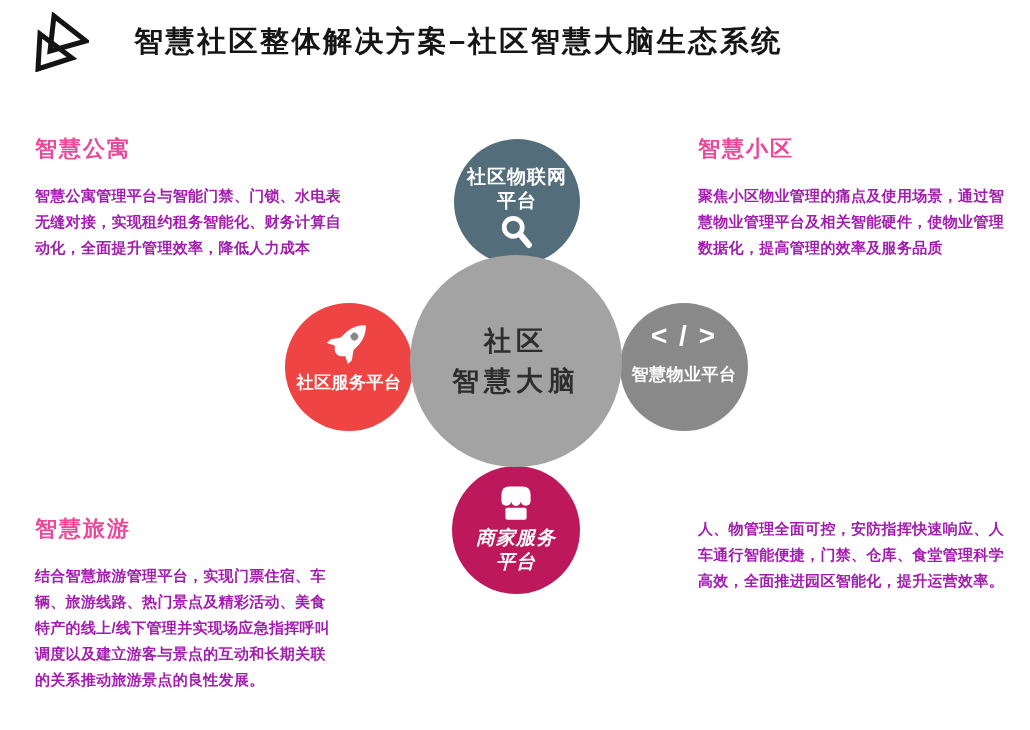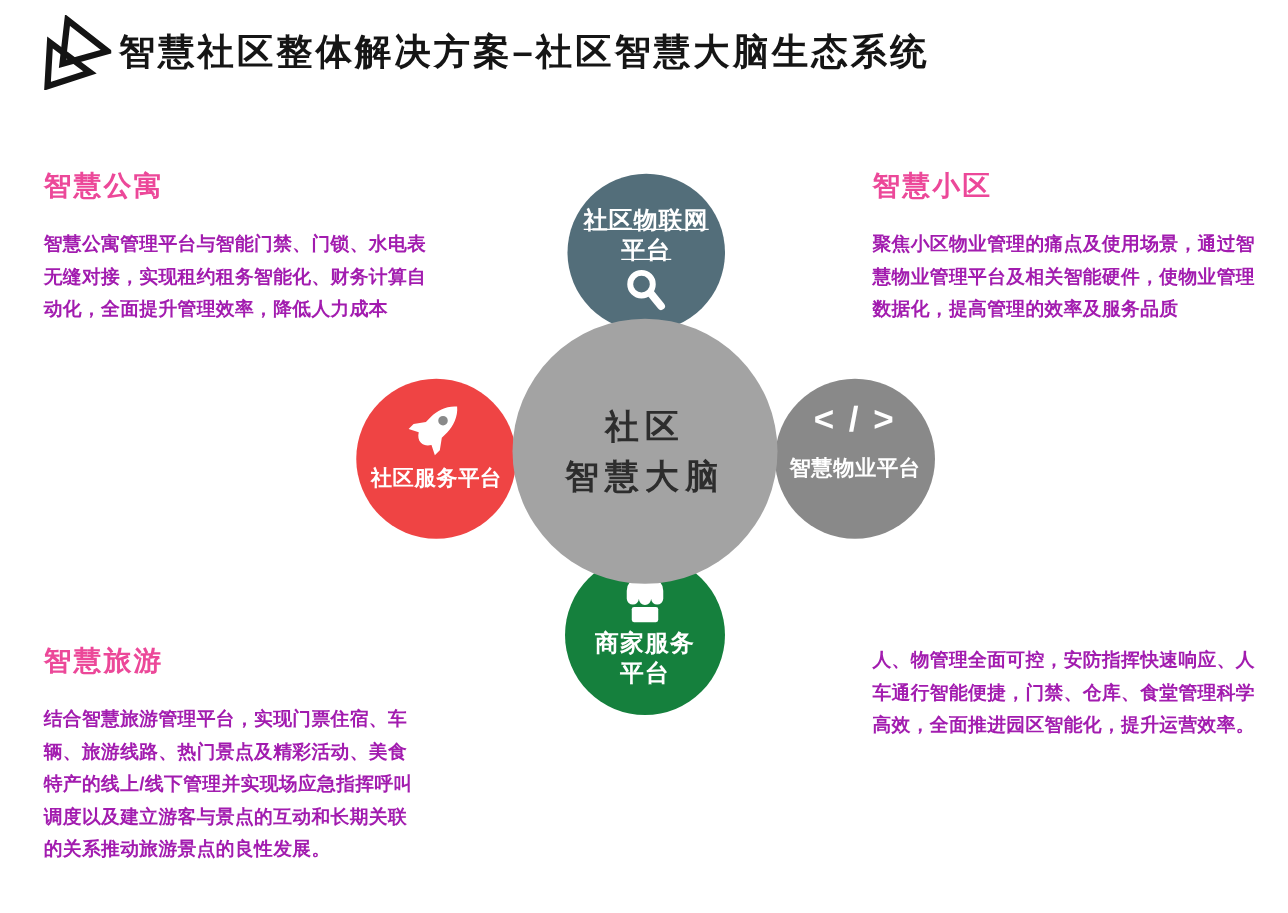--- a/index.html
+++ b/index.html
@@ -3,21 +3,21 @@
 <meta charset="utf-8">
 <style>
   * { margin:0; padding:0; box-sizing:border-box; }
   html,body { background:#ffffff; }
   .page {
     position:relative; width:1030px; height:730px; background:#ffffff;
     font-family:"Liberation Sans","DejaVu Sans",sans-serif; overflow:hidden;
   }
 
   
-  .header { position:absolute; left:33px; top:12px; display:flex; align-items:center; }
+  .header { position:absolute; left:33px; top:12px; display:flex; align-items:center;gap:39px; }
   .logo { width:56px; height:60px; flex:0 0 auto; }
   .title {
     margin-left:6px; font-size:29px; font-weight:800; color:#151515;
     letter-spacing:2.5px; white-space:nowrap;
   }
 
   
   .section { position:absolute; }
   .section h2 {
     font-size:22px; font-weight:800; color:#ec4899; letter-spacing:2px;
@@ -35,24 +35,24 @@
   
   .circle {
     position:absolute; border-radius:50%; display:flex; flex-direction:column;
     align-items:center; text-align:center; color:#ffffff;
   }
   .c-center {
     left:410px; top:255px; width:212px; height:212px; background:#a3a3a3;
     z-index:2; justify-content:center; color:#2d2d2d;
   }
   .c-center .big-label { font-size:27px; font-weight:800; letter-spacing:5px; line-height:40px; }
-  .c-top    { left:454px; top:139px; width:126px; height:126px; background:#536e7a; z-index:1; padding-top:26px;text-decoration:underline; }
+  .c-top    { left:454px; top:139px; width:126px; height:126px; background:#536e7a; z-index:1; padding-top:26px; }
   .c-left   { left:285px; top:303px; width:128px; height:128px; background:#ef4444; z-index:1; padding-top:12px; }
   .c-right  { left:620px; top:303px; width:128px; height:128px; background:#898989; z-index:1; padding-top:14px; }
-  .c-bottom { left:452px; top:444px; width:128px; height:128px; background:#15803d; z-index:1; padding-top:15px; }
+  .c-bottom { left:452px; top:466px; width:128px; height:128px; background:#be185d; z-index:1; padding-top:15px;font-style:italic; }
 
   .sat-label  { font-size:19px; font-weight:700; letter-spacing:1px; line-height:24px; }
   .sat-label-sm { font-size:17px; font-weight:700; letter-spacing:0.5px; line-height:24px; margin-top:2px; }
   .code-glyph { font-size:28px; font-weight:700; letter-spacing:2px; line-height:38px; height:44px; }
   .icon-slot  { display:block; }
 </style>
 </head>
 <body>
 
 <div class="page">

